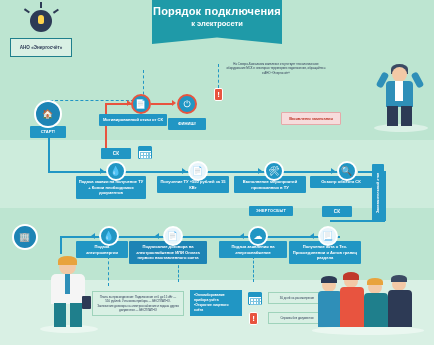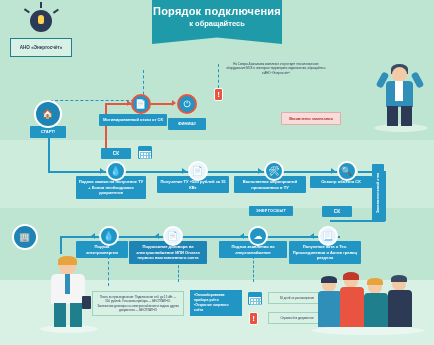--- a/index.html
+++ b/index.html
@@ -175,21 +175,21 @@
   <div class="ray" style="left:40px;top:2px;transform:rotate(0deg);"></div>
   <div class="ray" style="left:26px;top:8px;transform:rotate(-55deg);"></div>
   <div class="ray" style="left:55px;top:8px;transform:rotate(55deg);"></div>
   <div class="bulb"></div>
   <div class="logo-box">
     <span>АНО «Энергосчёт»</span>
   </div>
 
   <div class="banner">
     <div class="l1">Порядок подключения</div>
-    <div class="l2">к обращайтесь</div>
+    <div class="l2">к электросети</div>
   </div>
 
   <div class="note" style="left:226px;top:62px;width:100px;">На Северо-Кавказском комплексе отсутствует технологическое оборудование МСК в некоторых территориях подключения, обращайтесь в АНО «Энергосчёт»</div>
   <div class="excl" style="left:214px;top:88px;">!</div>
   <div class="dash-v" style="left:218px;top:64px;height:24px;"></div>
 
   <div class="lbl pinkbox" style="left:281px;top:112px;width:60px;">Выявлены замечания</div>
 
   <div class="dash-v" style="left:143px;top:70px;height:30px;"></div>
   <div class="dash-h" style="left:45px;top:100px;width:99px;"></div>

